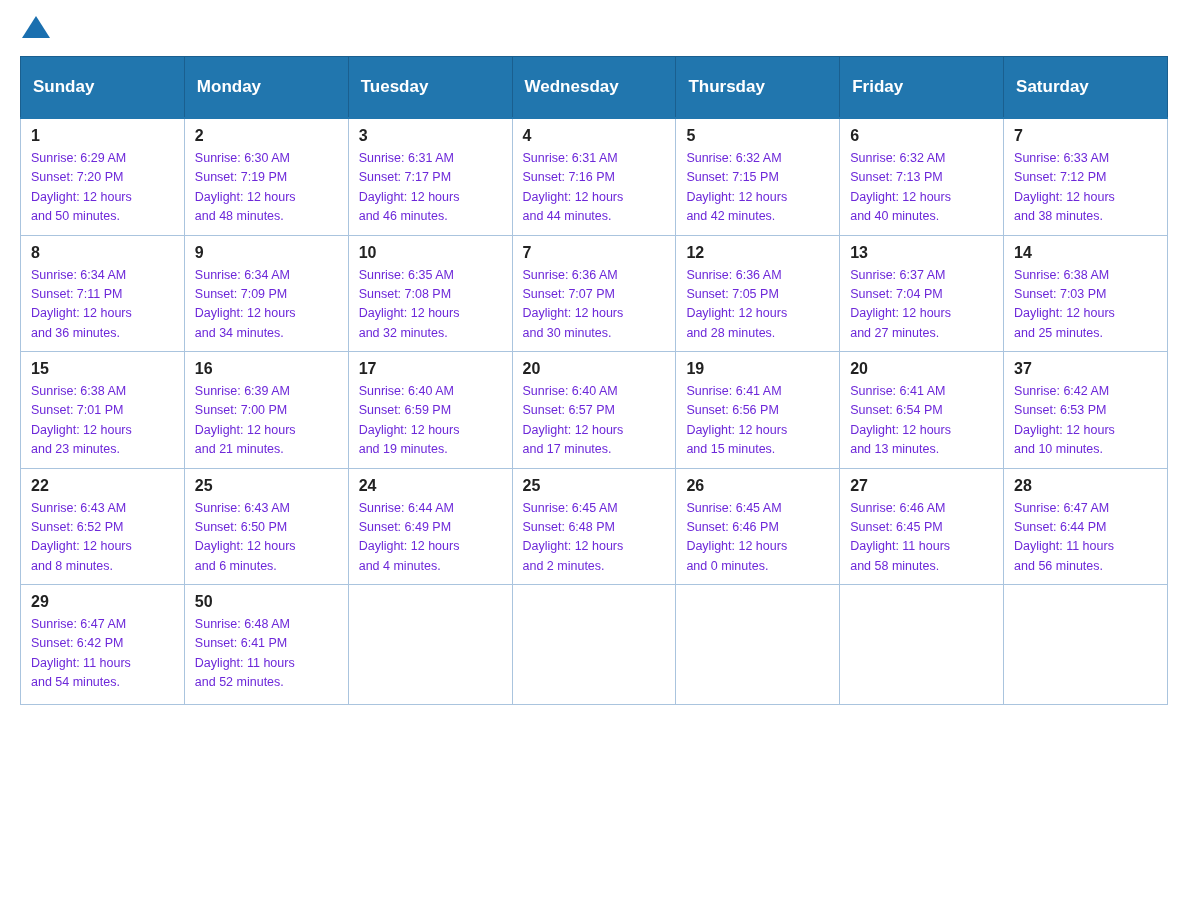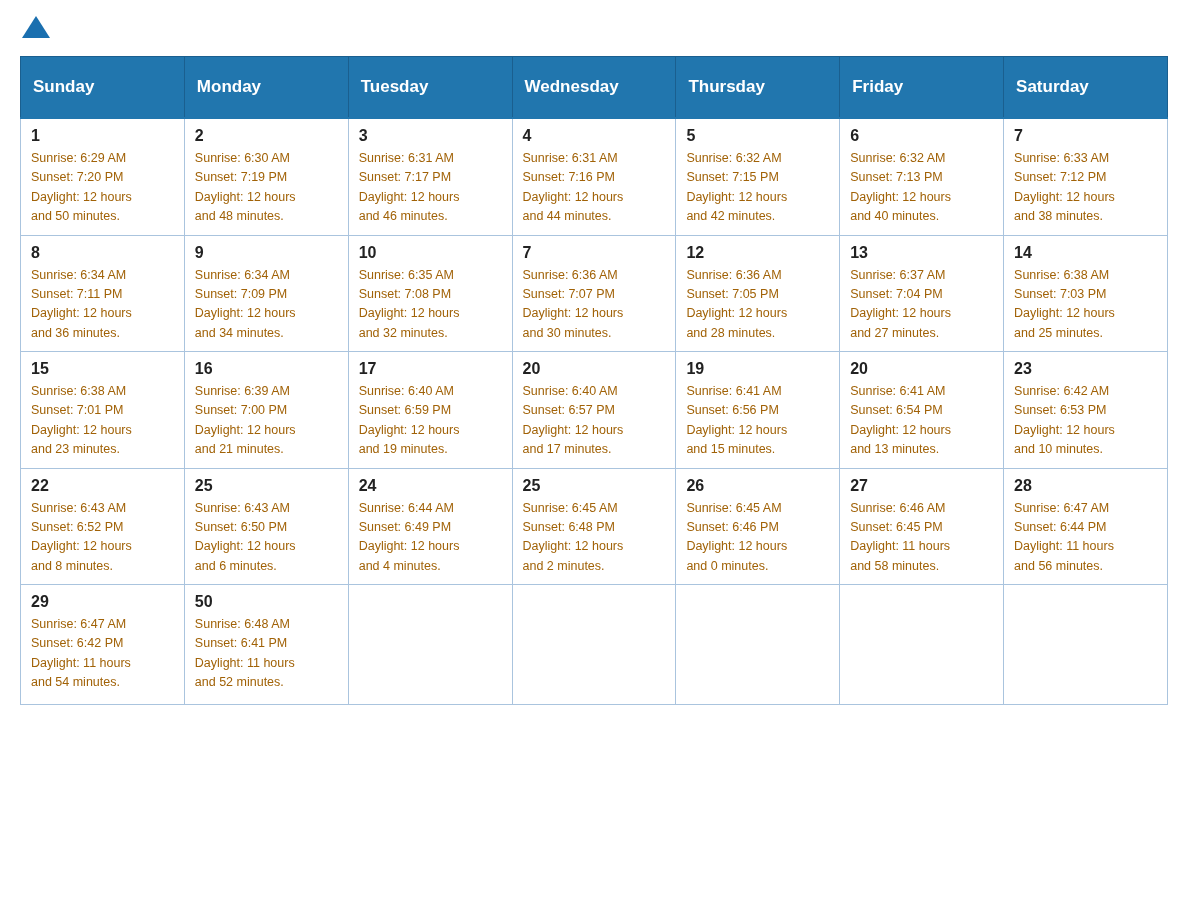--- a/index.html
+++ b/index.html
@@ -87,21 +87,21 @@
     }
     .day-number {
       font-size: 16px;
       font-weight: bold;
       color: #222;
       margin-bottom: 4px;
     }
     .day-info {
       font-size: 12.5px;
       line-height: 1.55;
-      color: #a16207;
+      color: #6d28d9;
     }
     .empty-cell {
       background: #fff;
     }
     .row-border-top td {
       border-top: 2px solid #2176ae;
     }
   </style>
 </head>
 <body>
@@ -214,21 +214,21 @@
         </td>
         <td>
           <div class="day-number">19</div>
           <div class="day-info">Sunrise: 6:41 AM<br>Sunset: 6:56 PM<br>Daylight: 12 hours<br>and 15 minutes.</div>
         </td>
         <td>
           <div class="day-number">20</div>
           <div class="day-info">Sunrise: 6:41 AM<br>Sunset: 6:54 PM<br>Daylight: 12 hours<br>and 13 minutes.</div>
         </td>
         <td>
-          <div class="day-number">23</div>
+          <div class="day-number">37</div>
           <div class="day-info">Sunrise: 6:42 AM<br>Sunset: 6:53 PM<br>Daylight: 12 hours<br>and 10 minutes.</div>
         </td>
       </tr>
       <tr>
         <td>
           <div class="day-number">22</div>
           <div class="day-info">Sunrise: 6:43 AM<br>Sunset: 6:52 PM<br>Daylight: 12 hours<br>and 8 minutes.</div>
         </td>
         <td>
           <div class="day-number">25</div>

